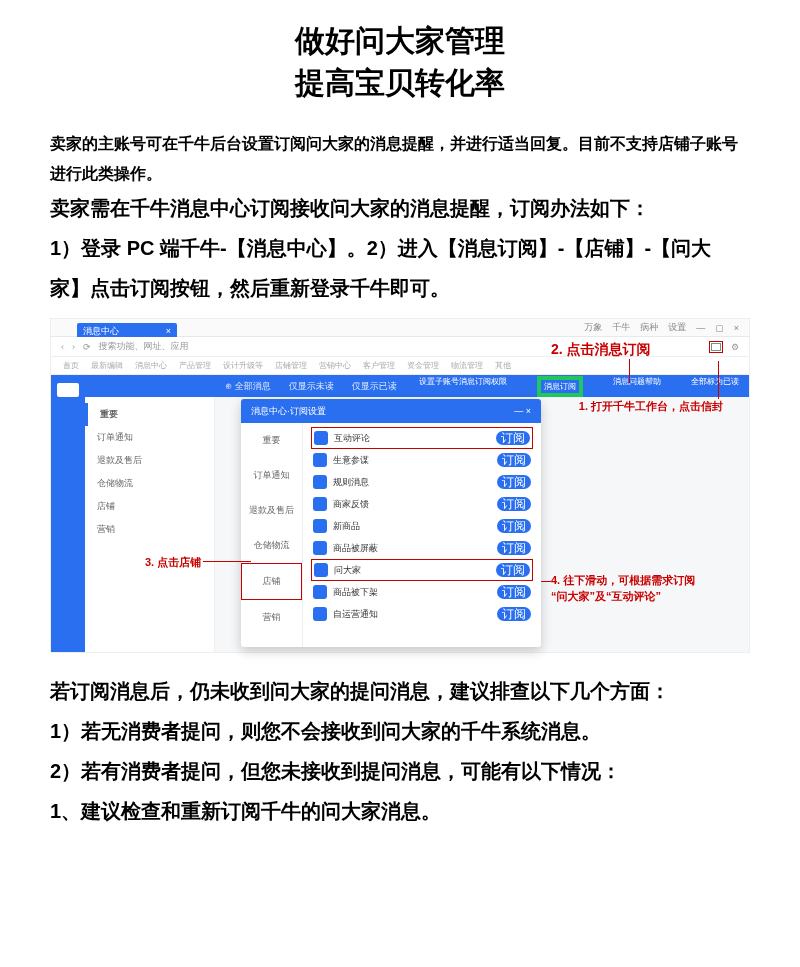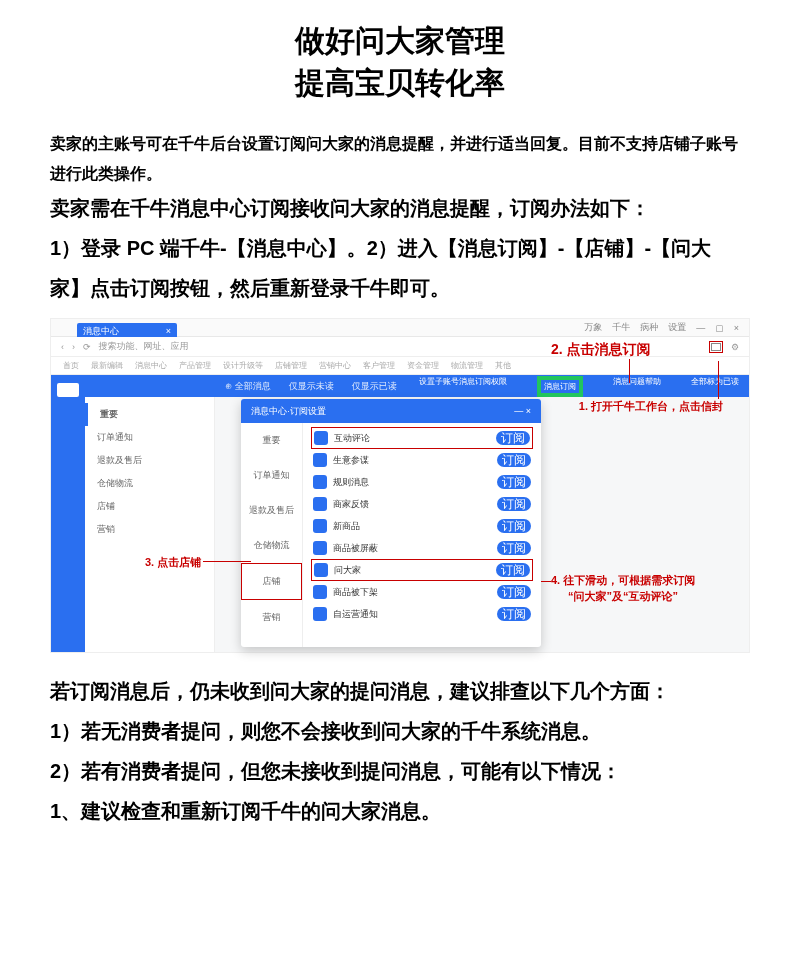--- a/index.html
+++ b/index.html
@@ -302,21 +302,21 @@
 
     <div class="note" style="right:26px; top:80px; font-size:11px;">1. 打开千牛工作台，点击信封</div>
     <div class="note-line" style="right:30px; top:42px; width:1px; height:38px;"></div>
 
     <div class="note" style="left:500px; top:22px; font-size:14px;">2. 点击消息订阅</div>
     <div class="note-line" style="left:578px; top:40px; width:1px; height:24px;"></div>
 
     <div class="note" style="left:94px; top:236px; font-size:11px;">3. 点击店铺</div>
     <div class="note-line" style="left:152px; top:242px; width:48px; height:1px;"></div>
 
-    <div class="note" style="left:500px; top:254px; font-size:11px; line-height:1.4;text-align:center;">
+    <div class="note" style="left:500px; top:254px; font-size:11px; line-height:1.4;">
       <span>4. 往下滑动，可根据需求订阅</span><br><span>“问大家”及“互动评论”</span>
     </div>
     <div class="note-line" style="left:490px; top:262px; width:10px; height:1px;"></div>
   </div>
 
   <p class="body-text">若订阅消息后，仍未收到问大家的提问消息，建议排查以下几个方面：</p>
   <p class="body-text">1）若无消费者提问，则您不会接收到问大家的千牛系统消息。</p>
   <p class="body-text">2）若有消费者提问，但您未接收到提问消息，可能有以下情况：</p>
   <p class="body-text">1、建议检查和重新订阅千牛的问大家消息。</p>
 </div>

